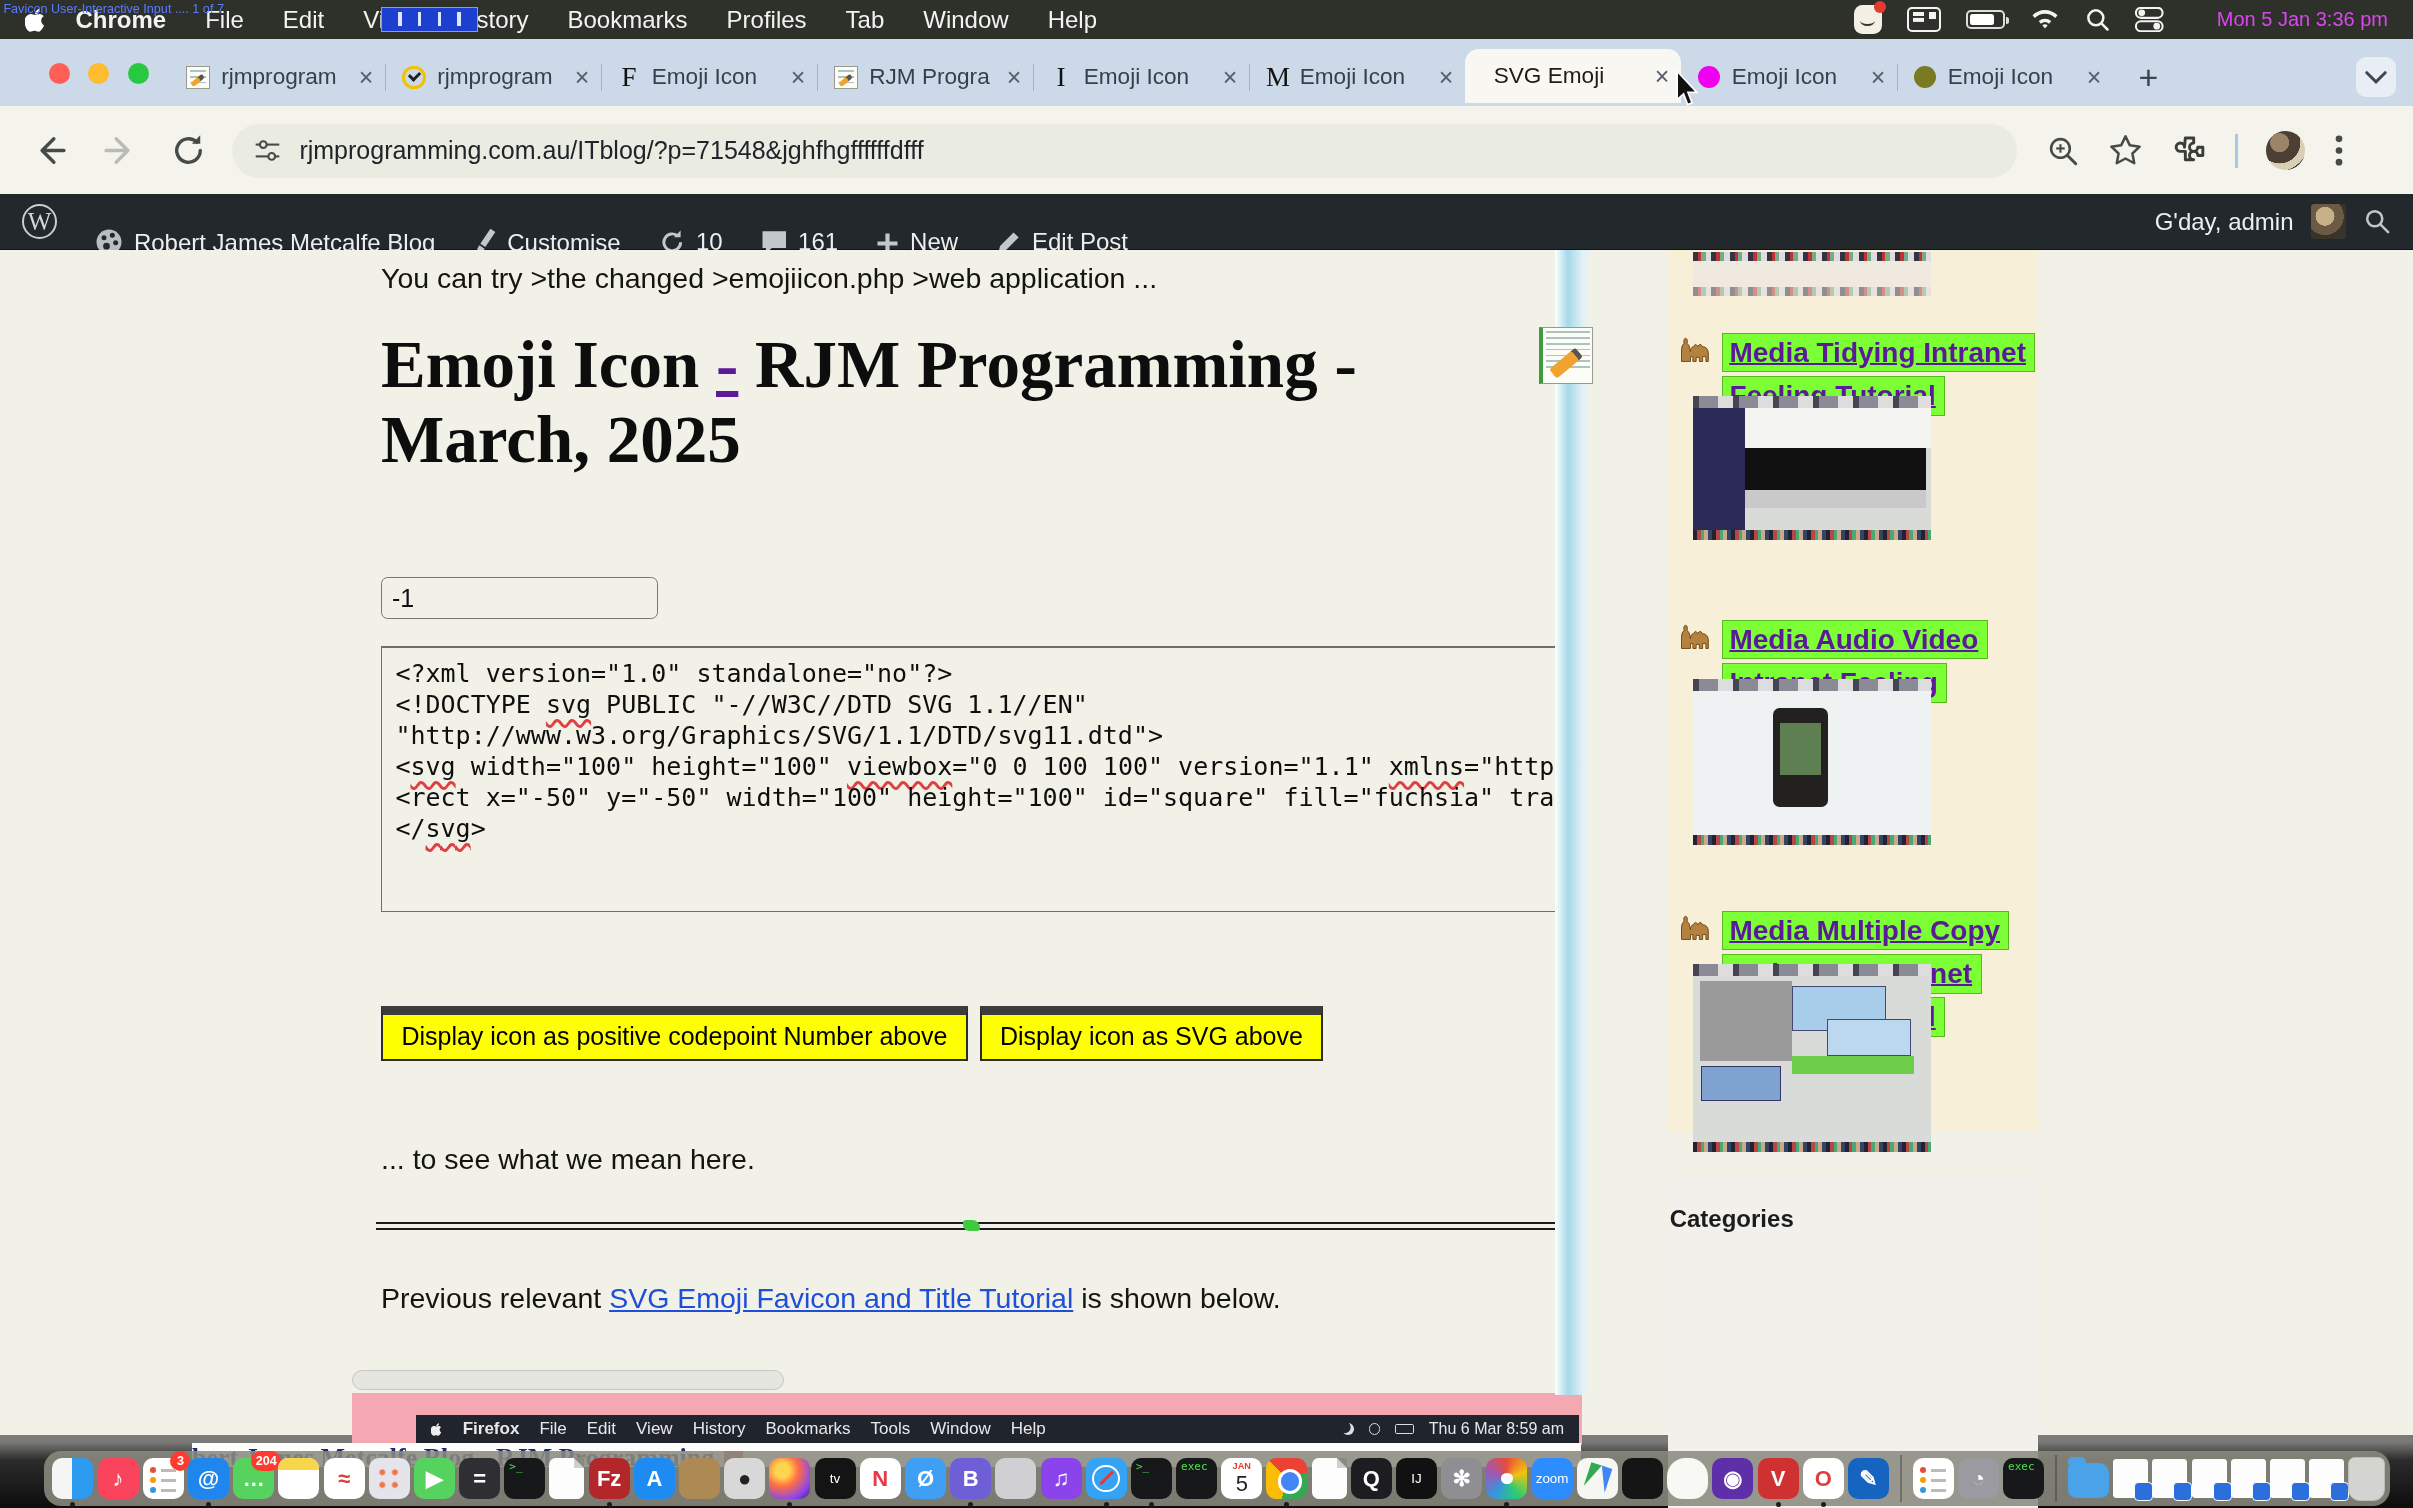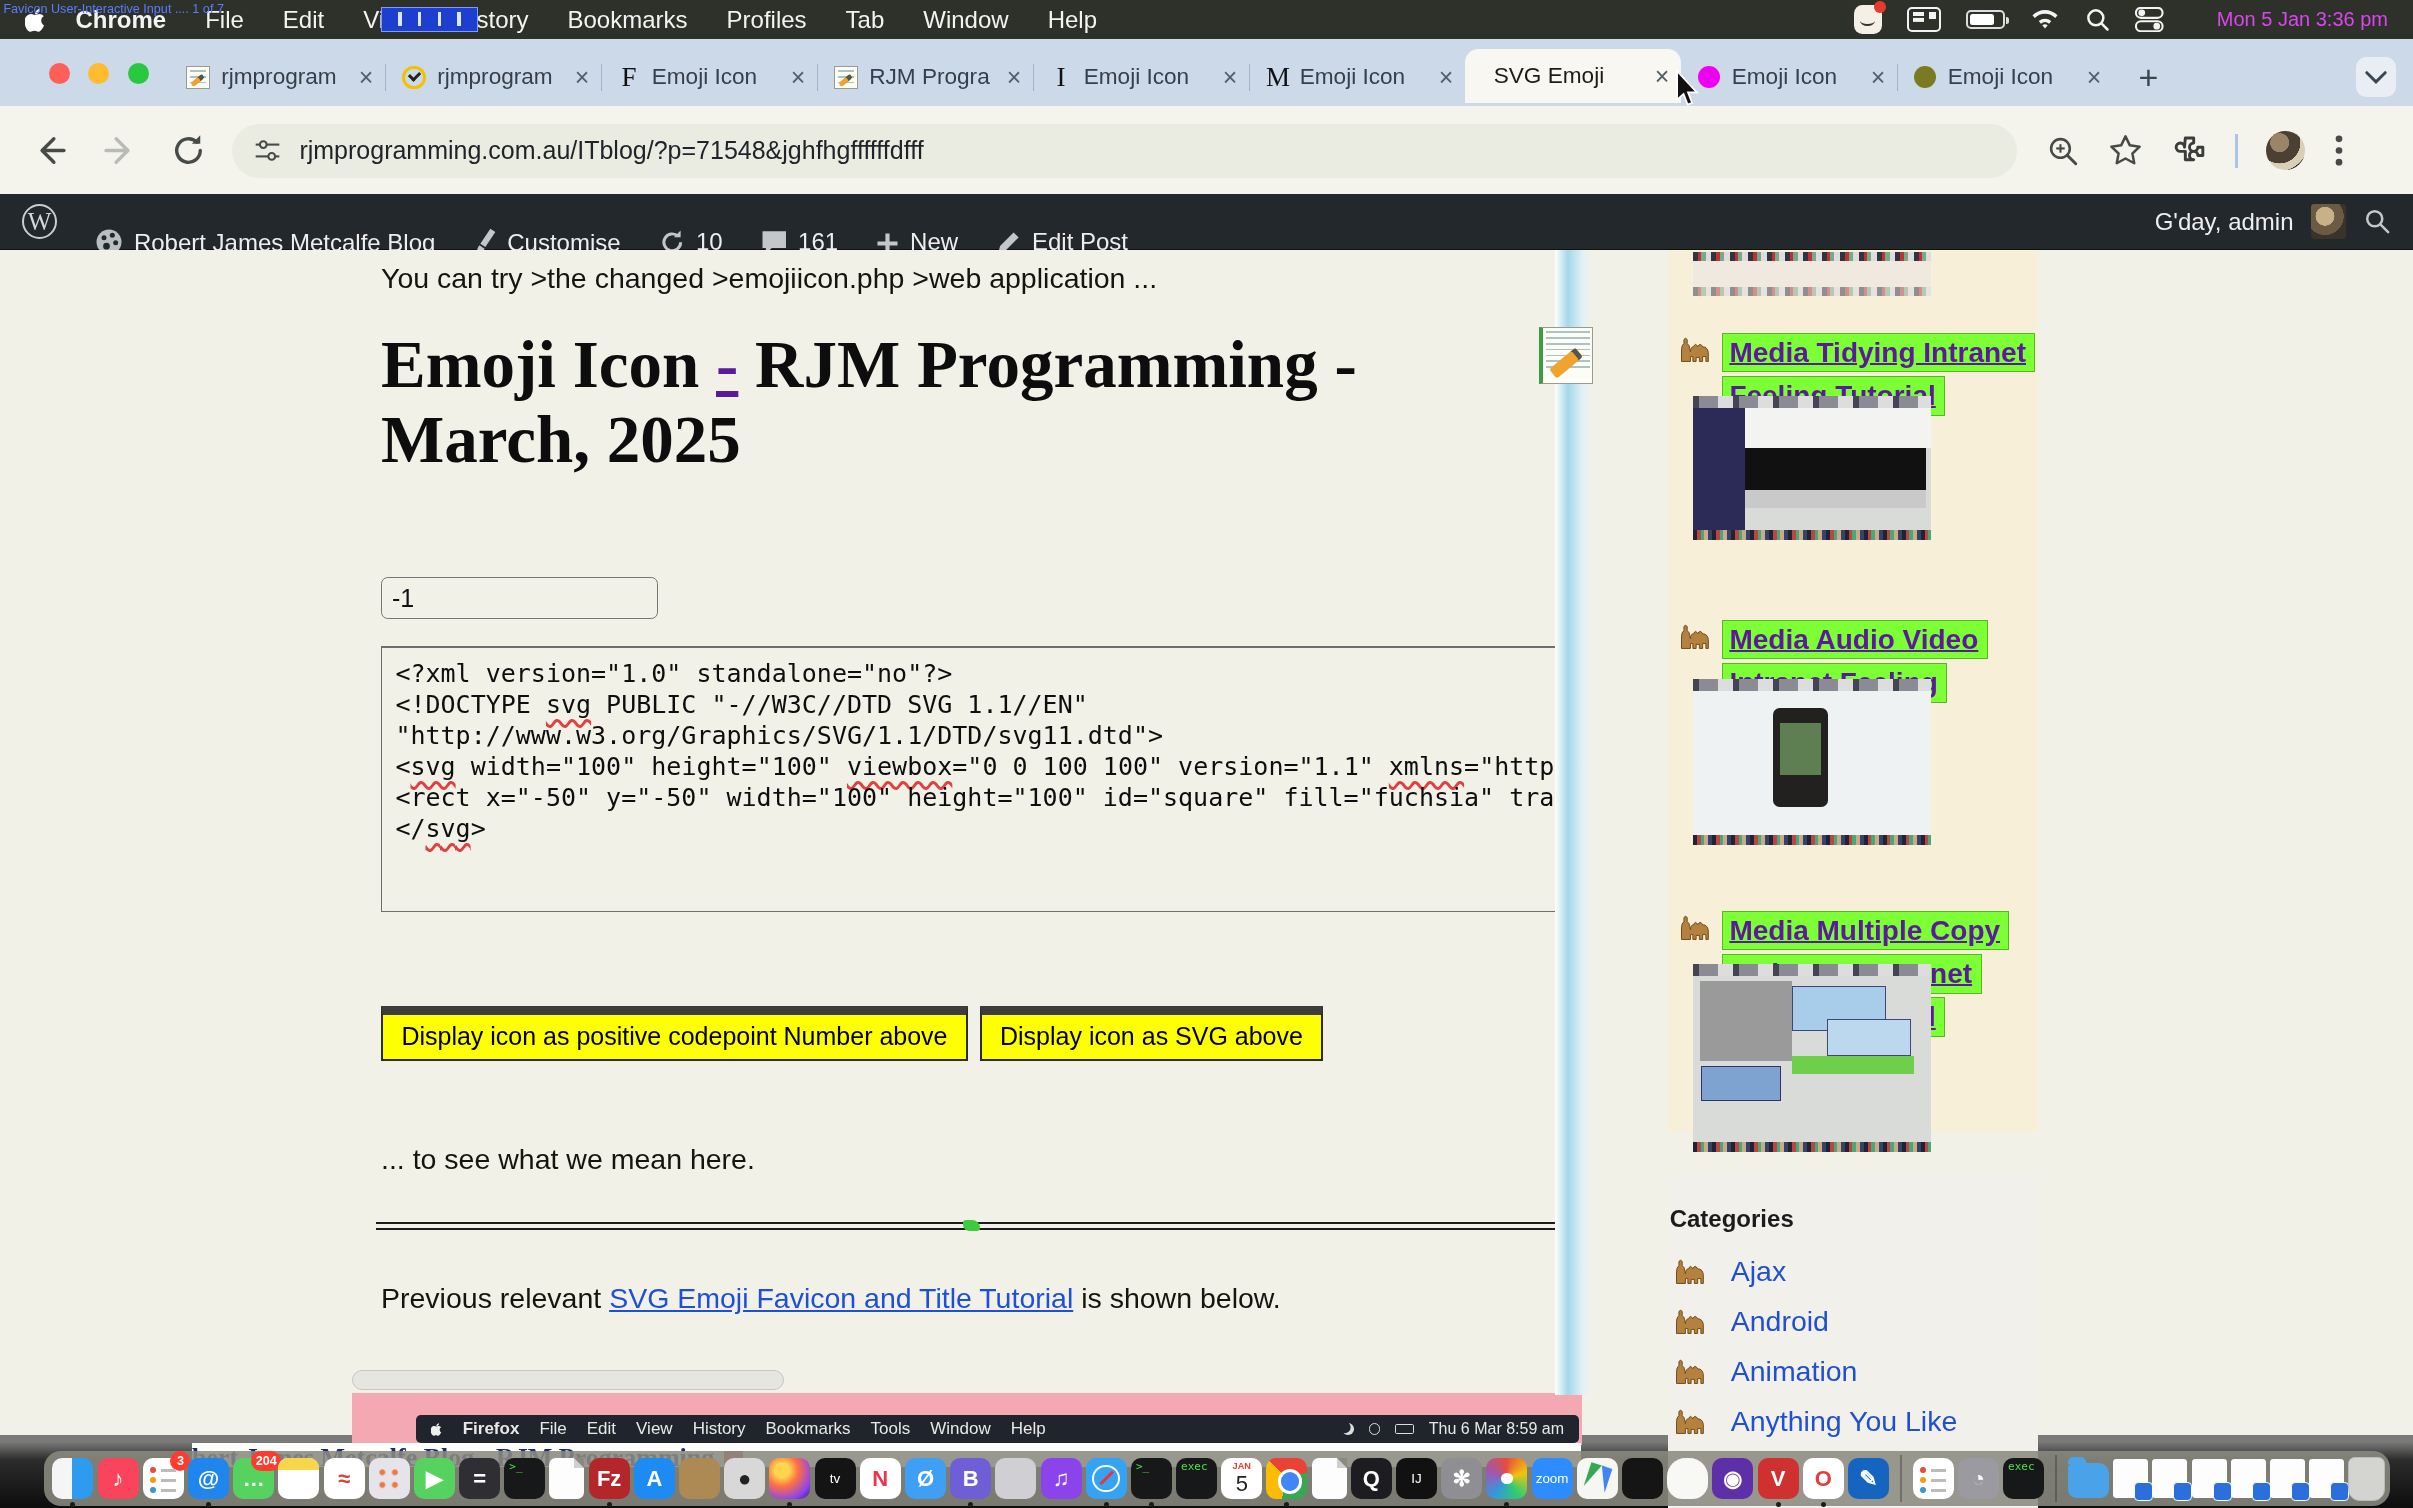--- a/index.html
+++ b/index.html
@@ -95,21 +95,21 @@
   .btn-row{position:absolute;left:0;top:717px;display:flex;gap:11.7px;margin-top:39px;}
   .ybtn{background:#feff00;border:2.5px solid #2c2c2c;border-top:9.2px solid #3d3d3d;color:#000;
     font-size:25px;font-family:"Liberation Sans",sans-serif;padding:6.7px 18.4px 8.4px;white-space:nowrap;}
   .outro{position:absolute;left:0;top:893px;font-size:28.5px;color:#15150f;margin:0;}
   .dbl-hr{position:absolute;left:-5px;top:972px;width:1185px;height:8.4px;border-top:2.9px solid #1c1c1c;border-bottom:2.9px solid #1c1c1c;}
   .hr-glyph{position:absolute;left:582px;top:970px;width:17px;height:11px;background:#3fca3f;border-radius:3.4px 8.4px 3.4px 6.7px;}
   .prev{position:absolute;left:0;top:1032px;font-size:28.5px;color:#15150f;margin:0;}
   .prev a{color:#1d4fd8;text-decoration:underline;}
   .scroll-pill{position:absolute;left:-29px;top:1120px;width:432px;height:20px;border-radius:10px;background:#e6e6e1;border:0.8px solid #c6c6c0;}
   .shot-pink{position:absolute;left:-29px;top:1143px;width:1230px;height:52px;background:#f3a8b2;}
-  .ff-bar{position:absolute;left:64px;top:22px;width:1163px;height:28px;background:#20242c;border-radius:5px;
+  .ff-bar{position:absolute;left:64px;top:22px;width:1163px;height:28px;background:#20242c;border-radius:0;
     display:flex;align-items:center;color:#e8e8e8;font-size:17px;gap:20px;padding:0 15px;}
   .ff-bar .apple{width:11.7px;height:14.2px;fill:#eee;}
   #ff-items{display:flex;gap:20px;align-items:center;}
   #ff-items .app{font-weight:bold;}
   .ff-right{margin-left:auto;display:flex;align-items:center;gap:15px;font-size:16px;white-space:nowrap;}
   .ffdot{width:11.7px;height:11.7px;border:1.7px solid #ddd;border-radius:50%;}
   .ffmoon{width:11.7px;height:11.7px;border-radius:50%;box-shadow:inset -3.4px -1.7px 0 #ddd;}
   .ffbat{width:18.4px;height:9.2px;border:1.3px solid #ddd;border-radius:1.7px;}
   .caption-strip{position:absolute;left:-189px;top:1193px;width:1389px;height:23.5px;background:#fdfdfb;overflow:hidden;
     font-family:"Liberation Serif",serif;font-weight:bold;font-size:26px;color:#1b2a6b;white-space:nowrap;}
@@ -528,46 +528,20 @@
             <div class="panelblue"></div>
             <div class="panelblue2"></div>
             <div class="greenrow"></div>
             <div class="lowwin"></div>
             <div class="dockline"></div>
         </div>
       </div>
 
       <div class="cats">
         <h3>Categories</h3>
-        <div id="cat-list">
-            <div class="cat-item">
-              <svg class="camel" viewBox="0 0 48 34">
-                <path fill="#b5813f" stroke="#6d4a17" stroke-width="1.2" d="M8 32 V18 Q8 12 11 10 V5 Q13 2 15 5 V10 Q18 12 18 16 L19 20 Q19 14 23 14 Q25 8 28 14 Q31 8 34 14 Q40 14 41 21 V32 H38 V26 H34 V32 H30 V27 H26 V32 H22 V26 H19 V32 Z"></path>
-              </svg>
-              <a href="#">Ajax</a>
-            </div>
-            <div class="cat-item">
-              <svg class="camel" viewBox="0 0 48 34">
-                <path fill="#b5813f" stroke="#6d4a17" stroke-width="1.2" d="M8 32 V18 Q8 12 11 10 V5 Q13 2 15 5 V10 Q18 12 18 16 L19 20 Q19 14 23 14 Q25 8 28 14 Q31 8 34 14 Q40 14 41 21 V32 H38 V26 H34 V32 H30 V27 H26 V32 H22 V26 H19 V32 Z"></path>
-              </svg>
-              <a href="#">Android</a>
-            </div>
-            <div class="cat-item">
-              <svg class="camel" viewBox="0 0 48 34">
-                <path fill="#b5813f" stroke="#6d4a17" stroke-width="1.2" d="M8 32 V18 Q8 12 11 10 V5 Q13 2 15 5 V10 Q18 12 18 16 L19 20 Q19 14 23 14 Q25 8 28 14 Q31 8 34 14 Q40 14 41 21 V32 H38 V26 H34 V32 H30 V27 H26 V32 H22 V26 H19 V32 Z"></path>
-              </svg>
-              <a href="#">Animation</a>
-            </div>
-            <div class="cat-item">
-              <svg class="camel" viewBox="0 0 48 34">
-                <path fill="#b5813f" stroke="#6d4a17" stroke-width="1.2" d="M8 32 V18 Q8 12 11 10 V5 Q13 2 15 5 V10 Q18 12 18 16 L19 20 Q19 14 23 14 Q25 8 28 14 Q31 8 34 14 Q40 14 41 21 V32 H38 V26 H34 V32 H30 V27 H26 V32 H22 V26 H19 V32 Z"></path>
-              </svg>
-              <a href="#">Anything You Like</a>
-            </div>
-          </div>
       </div>
     </div>
   </div>
 
   <div class="dock" id="dock">
       <div class="dicon d-finder">
         <span class="rundot"></span>
       </div>
       <div class="dicon" style="background: rgb(250, 68, 92);">
         <span class="g">♪</span>

